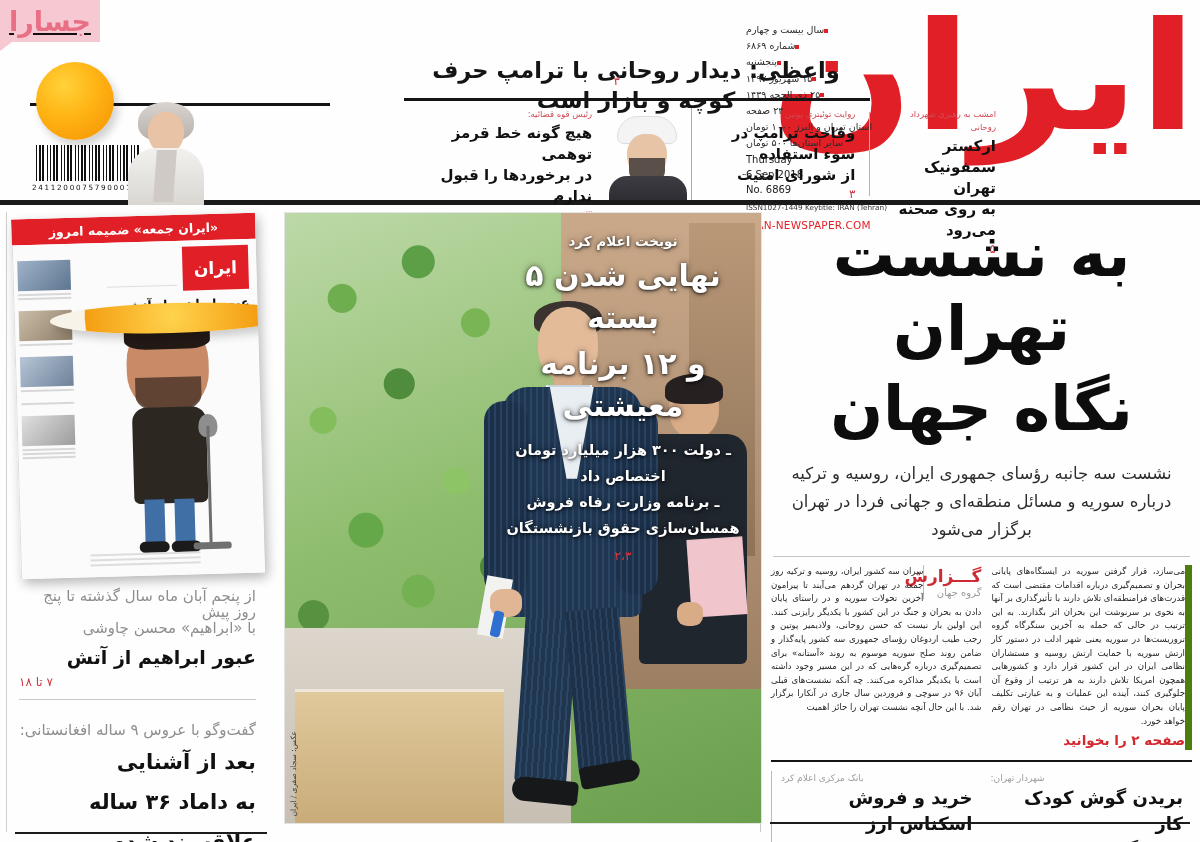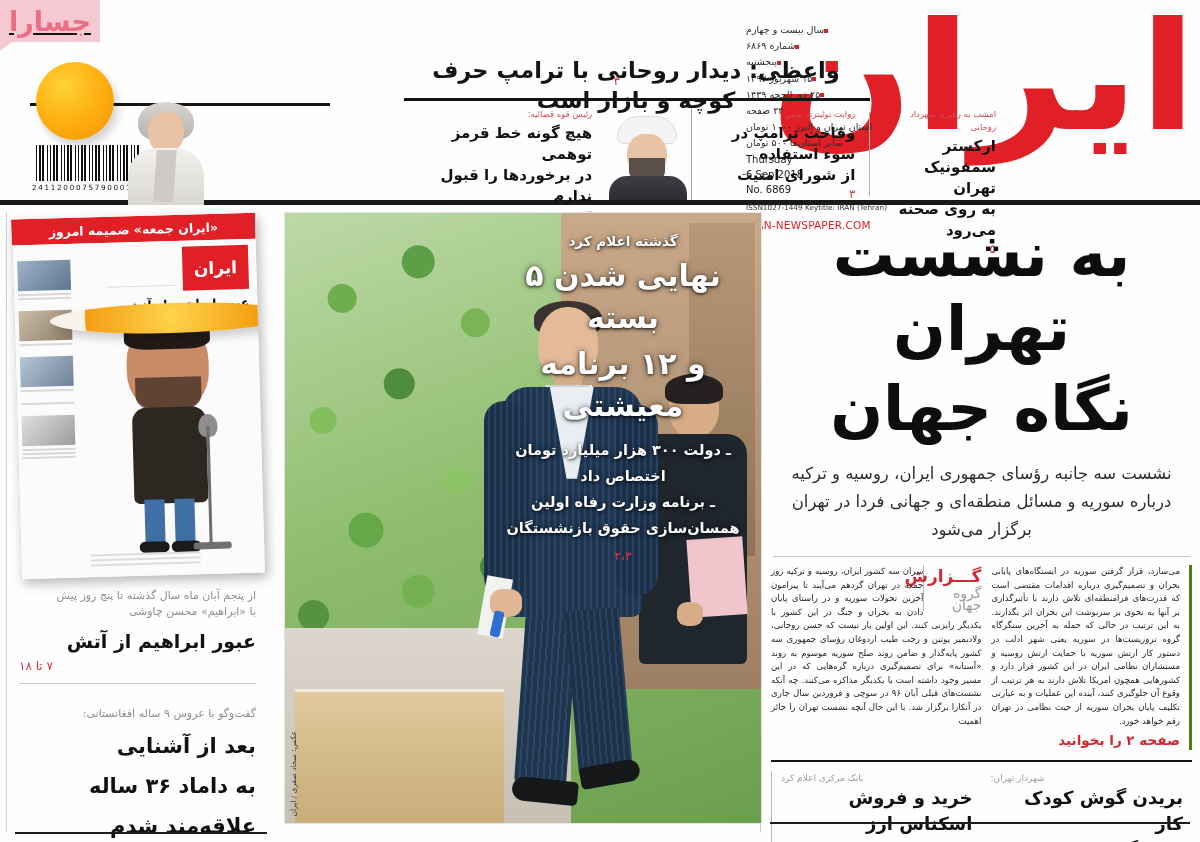--- a/index.html
+++ b/index.html
@@ -185,29 +185,29 @@
     margin-top: 14px; text-align: center;
     font-size: 16.5px; color: #2d2d2d; line-height: 28px; letter-spacing: -.2px;
   }
   .lead-rule { margin: 12px 2px 8px 2px; height: 1px; background: #c5c5c5; }
 
   .lead-cols {
     display: flex; flex-direction: row; gap: 10px;
     font-size: 8.6px; line-height: 13.6px; color: #232323; text-align: justify;
   }
   .lead-colA { width: 212px; }
-  .lead-colB { width: 202px; border-right: 3px solid #4d7c0f; padding-right: 9px; }
+  .lead-colB { width: 202px; border-right: 7px solid #4d7c0f; }
   .report-badge {
     float: right; width: 58px; text-align: right;
     border-left: 1px solid #bbb; padding-left: 4px;
   }
   .report-badge .rb-title {
     font-size: 17px; font-weight: 700; color: #cf2a33; letter-spacing: 1px; line-height: 22px;
   }
-  .report-badge .rb-sub { font-size: 14px; color: #9a9a9a; line-height: 12px; }
+  .report-badge .rb-sub { font-size: 10px; color: #9a9a9a; line-height: 12px; }
   .read-more {
     display:inline-block; margin-top: 6px;
     font-size: 13.5px; font-weight: 700; color: #d4282f;
   }
 
   .lead-bottom-rule { margin-top: 10px; height: 2.5px; background: #141414; }
 
   .bottom-two { display:flex; flex-direction: row; margin-top: 9px; }
   .bt-item { width: 50%; padding: 0 9px; }
   .bt-item.left-bd { border-left: 1px solid #b9b9b9; }
@@ -420,21 +420,21 @@
   .cari-legs-r { position:absolute; left: 70px; top: 180px; width: 20px; height: 46px; background:#3f6fa5;}
   .cari-shoe-l { position:absolute; left: 34px; top: 222px; width: 30px; height: 11px; background:#1b1b1b; border-radius: 6px;}
   .cari-shoe-r { position:absolute; left: 66px; top: 222px; width: 30px; height: 11px; background:#1b1b1b; border-radius: 6px;}
   .mic-stand { position:absolute; left: 104px; top: 108px; width: 3px; height: 120px; background:#6d6d6d;}
   .mic-head { position:absolute; left: 96px; top: 96px; width: 19px; height: 23px; background:#8e8e8e; border-radius: 50% 50% 40% 40%;}
   .mic-base { position:absolute; left: 88px; top: 224px; width: 38px; height: 7px; background:#707070; border-radius: 3px;}
   .mag-footlines { position:absolute; left: 8px; bottom: 8px; width: 110px; }
   .mag-footlines div { height: 2px; background:#ddd; margin-bottom: 3px; }
 
   .lc-story { padding: 12px 12px 0 12px; text-align: right; }
-  .lc-kicker { font-size: 11px; color: #8e8e8e; line-height: 16px; }
+  .lc-kicker { font-size: 15px; color: #8e8e8e; line-height: 16px; }
   .lc-head { font-size: 19px; font-weight: 700; color: #111; line-height: 28px; margin-top: 7px; letter-spacing:-.4px;}
   .lc-pg { font-size: 12px; color: #cf343c; margin-top: 4px; text-align: left; }
   .lc-rule { height: 1px; background: #c9c9c9; margin: 10px 12px; }
   .lc-head2 { font-size: 21px; font-weight: 700; color: #111; line-height: 31px; margin-top: 9px; letter-spacing:-.4px;}
   .lc-bottom-rule { position:absolute; left: 8px; bottom: -2px; width: 252px; height: 2px; background:#1c1c1c;}
 </style>
 </head>
 <body>
 
 <div class="page">
@@ -591,27 +591,27 @@
           <div class="paper"></div>
           <div class="hand"></div>
           <div class="pen"></div>
           <div class="trouser-l"></div>
           <div class="trouser-r"></div>
           <div class="shoe-r"></div>
           <div class="shoe-l"></div>
         </div>
 
         <div class="photo-overlay">
-          <div class="po-kicker">گذشته اعلام کرد</div>
+          <div class="po-kicker">نوبخت اعلام کرد</div>
           <div class="po-head">نهایی شدن ۵ بسته</div>
           <div class="po-head">و ۱۲ برنامه معیشتی</div>
           <div class="po-bullets">
             <div>ـ دولت ۳۰۰ هزار میلیارد تومان</div>
             <div>اختصاص داد</div>
-            <div>ـ برنامه وزارت رفاه اولین</div>
+            <div>ـ برنامه وزارت رفاه فروش</div>
             <div>همسان‌سازی حقوق بازنشستگان</div>
           </div>
           <div class="po-page">۲،۳</div>
         </div>
 
         <div class="photo-credit">عکس: سجاد صفری / ایران</div>
       </div>
     </div>
 
     <div class="left-col">

